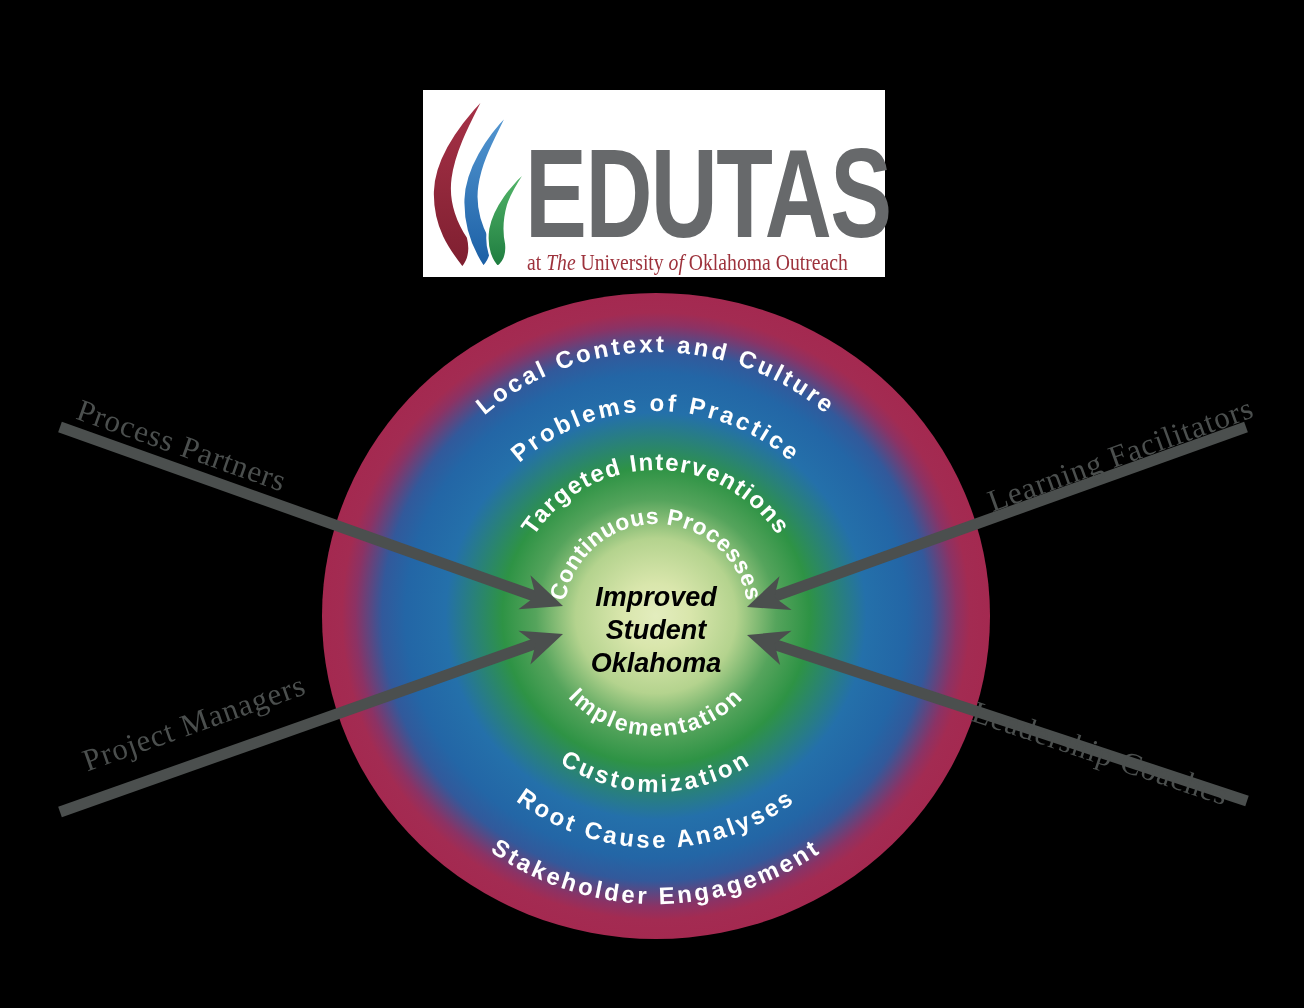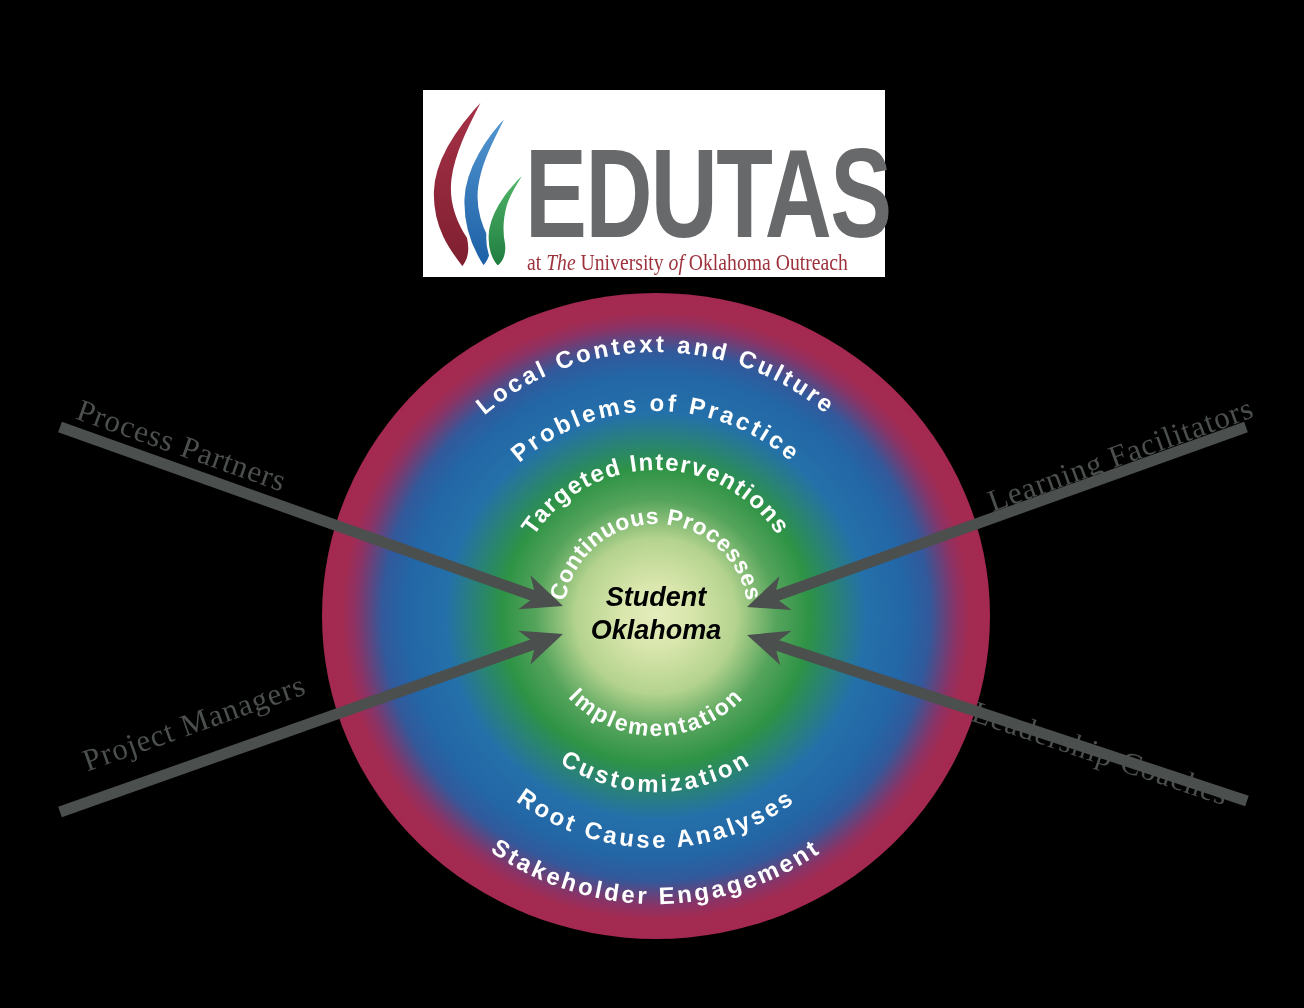--- a/index.html
+++ b/index.html
@@ -125,20 +125,21 @@
     </g>
     <g fill="#4b4f4e">
       <polygon points="563,606 518.4,609.2 535.7,596.3 530.4,575.3"></polygon>
       <polygon points="563,634 530.4,664.6 535.7,643.7 518.4,630.7"></polygon>
       <polygon points="747,607 779.5,576.2 774.3,597.2 791.7,610.0"></polygon>
       <polygon points="747,635 780.2,665.0 774.5,644.1 791.6,630.8"></polygon>
     </g>
   </svg>
 
   <div class="center-label">
+    <div>Improved</div>
     <div>Student</div>
     <div>Oklahoma</div>
   </div>
 
   <div class="corner c-tl">Process Partners</div>
   <div class="corner c-tr">Learning Facilitators</div>
   <div class="corner c-bl">Project Managers</div>
   <div class="corner c-br">Leadership Coaches</div>
 
 </div>

